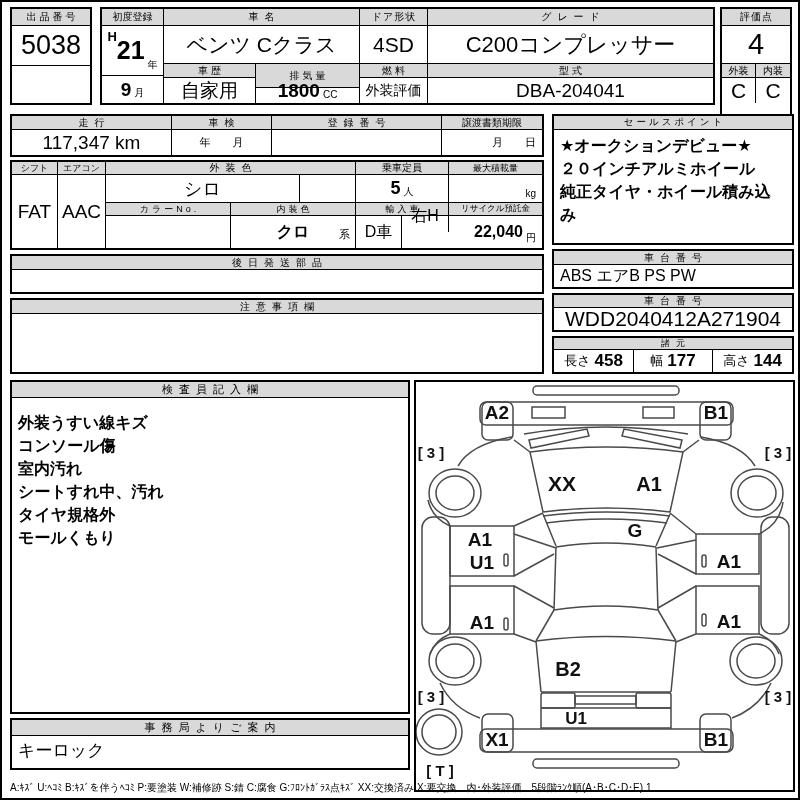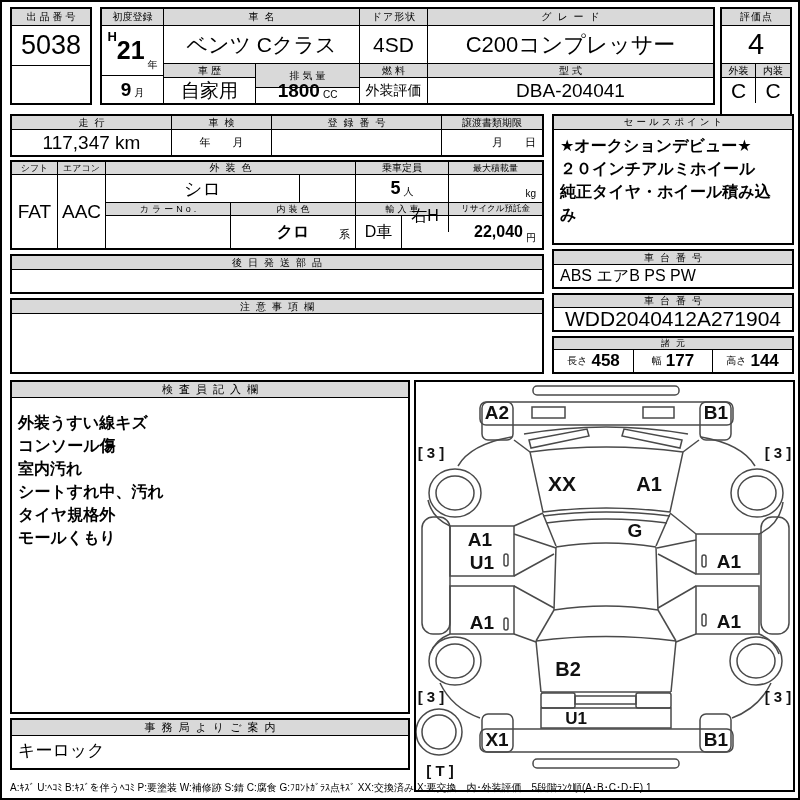--- a/index.html
+++ b/index.html
@@ -18,21 +18,21 @@
   .h.ls6{letter-spacing:6px;padding-left:6px}
   .v{font-weight:normal;}
   .left{justify-content:flex-start;padding-left:6px}
   .right{justify-content:flex-end;padding-right:6px}
   .top{align-items:flex-start;padding-top:3px}
   .unit{font-size:10px;font-weight:normal;margin-left:3px;align-self:flex-end;margin-bottom:3px}
   .era{font-size:13px;font-weight:bold;align-self:flex-start;margin-top:3px}
   .bigyr{font-size:25px;font-weight:bold;line-height:1}
   .lines{position:absolute;box-sizing:border-box;padding:4px 6px;font-weight:bold;}
   .lines div{line-height:23px;font-size:16px}
-  .dimlab{font-size:10px;margin-right:4px}
+  .dimlab{font-size:13px;margin-right:4px}
   .dimnum{font-size:17px;font-weight:bold}
   .sfx{position:absolute;right:5px;bottom:6px;font-size:11px;font-weight:normal}
   svg text{font-family:"Liberation Sans","DejaVu Sans",sans-serif;}
 </style>
 </head>
 <body>
 
 <div id="sheet">
 
   <div class="box" style="left:8px;top:5px;width:82px;height:98px">

